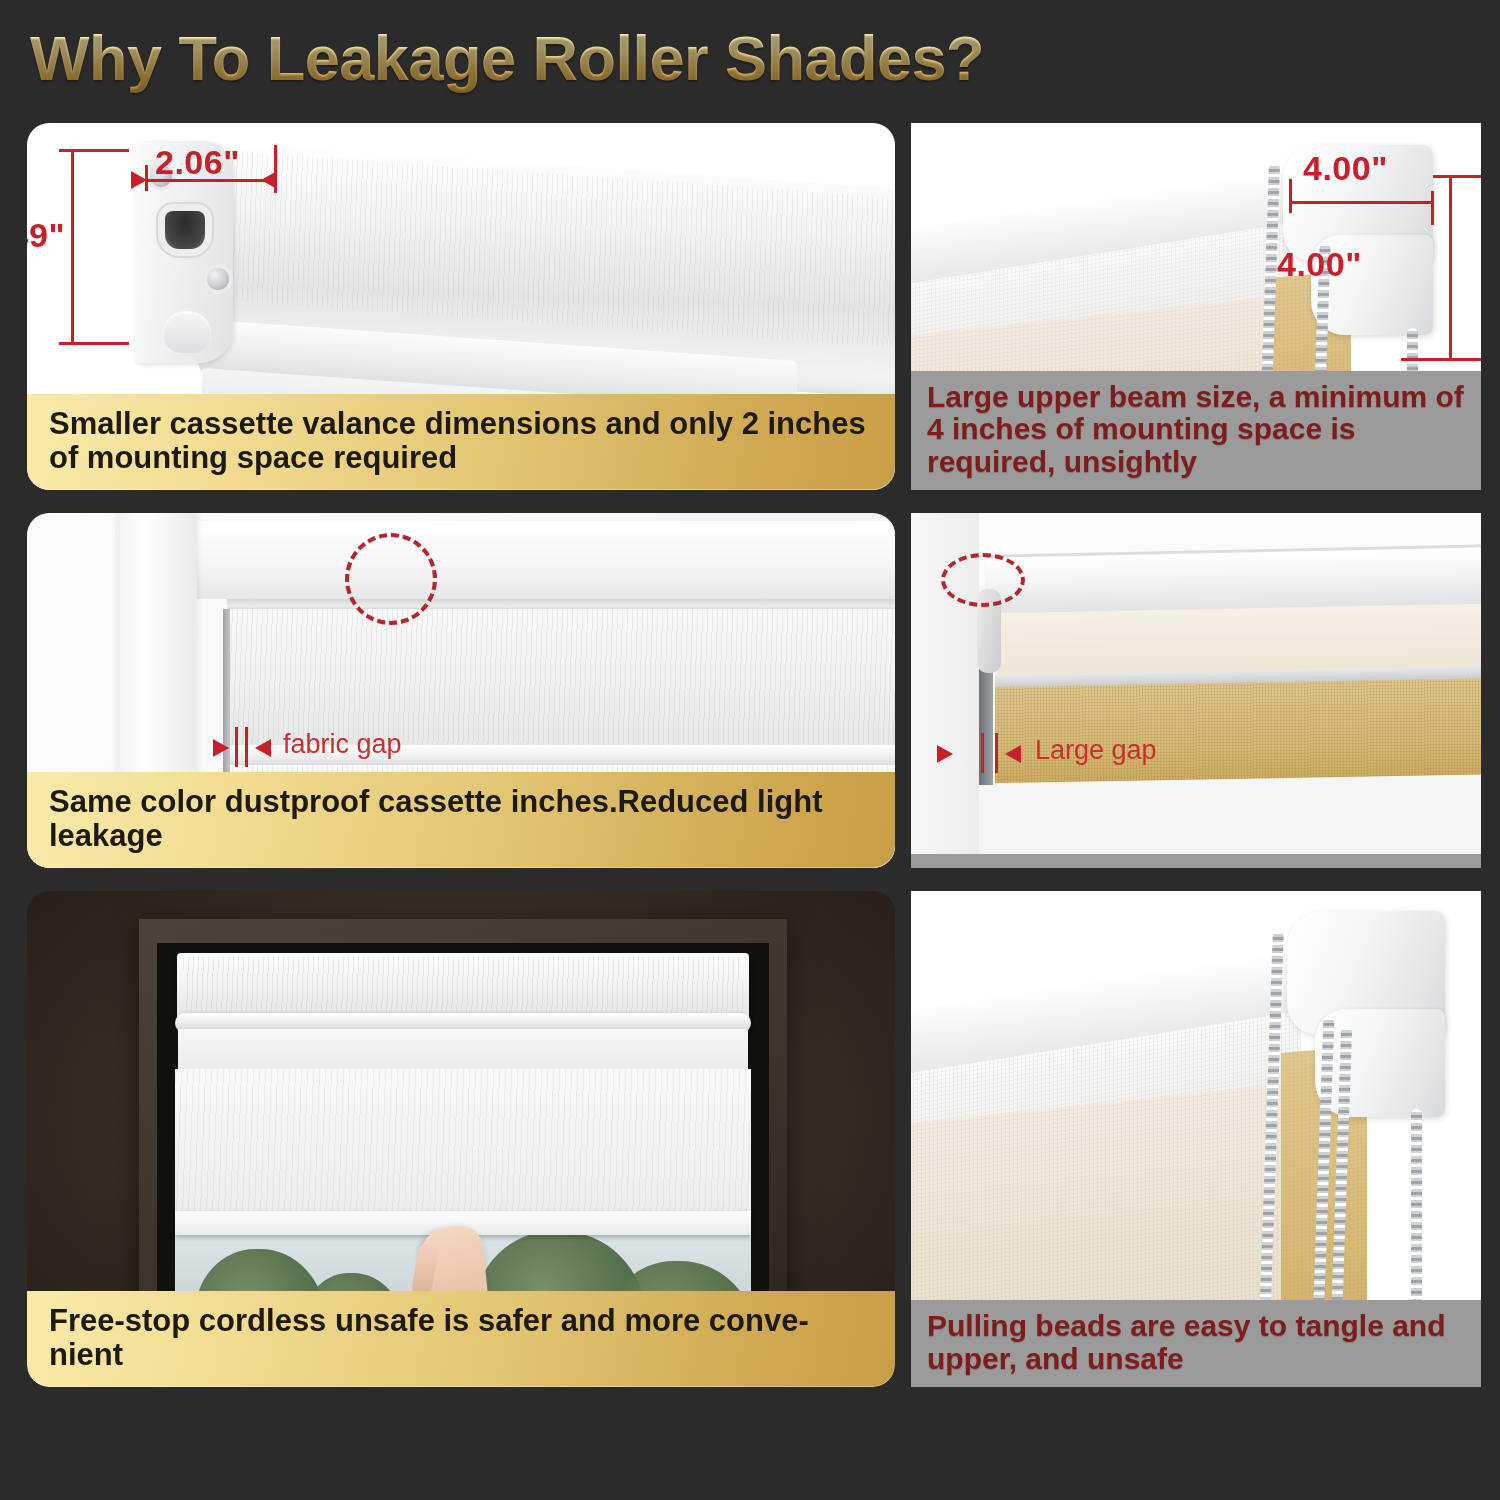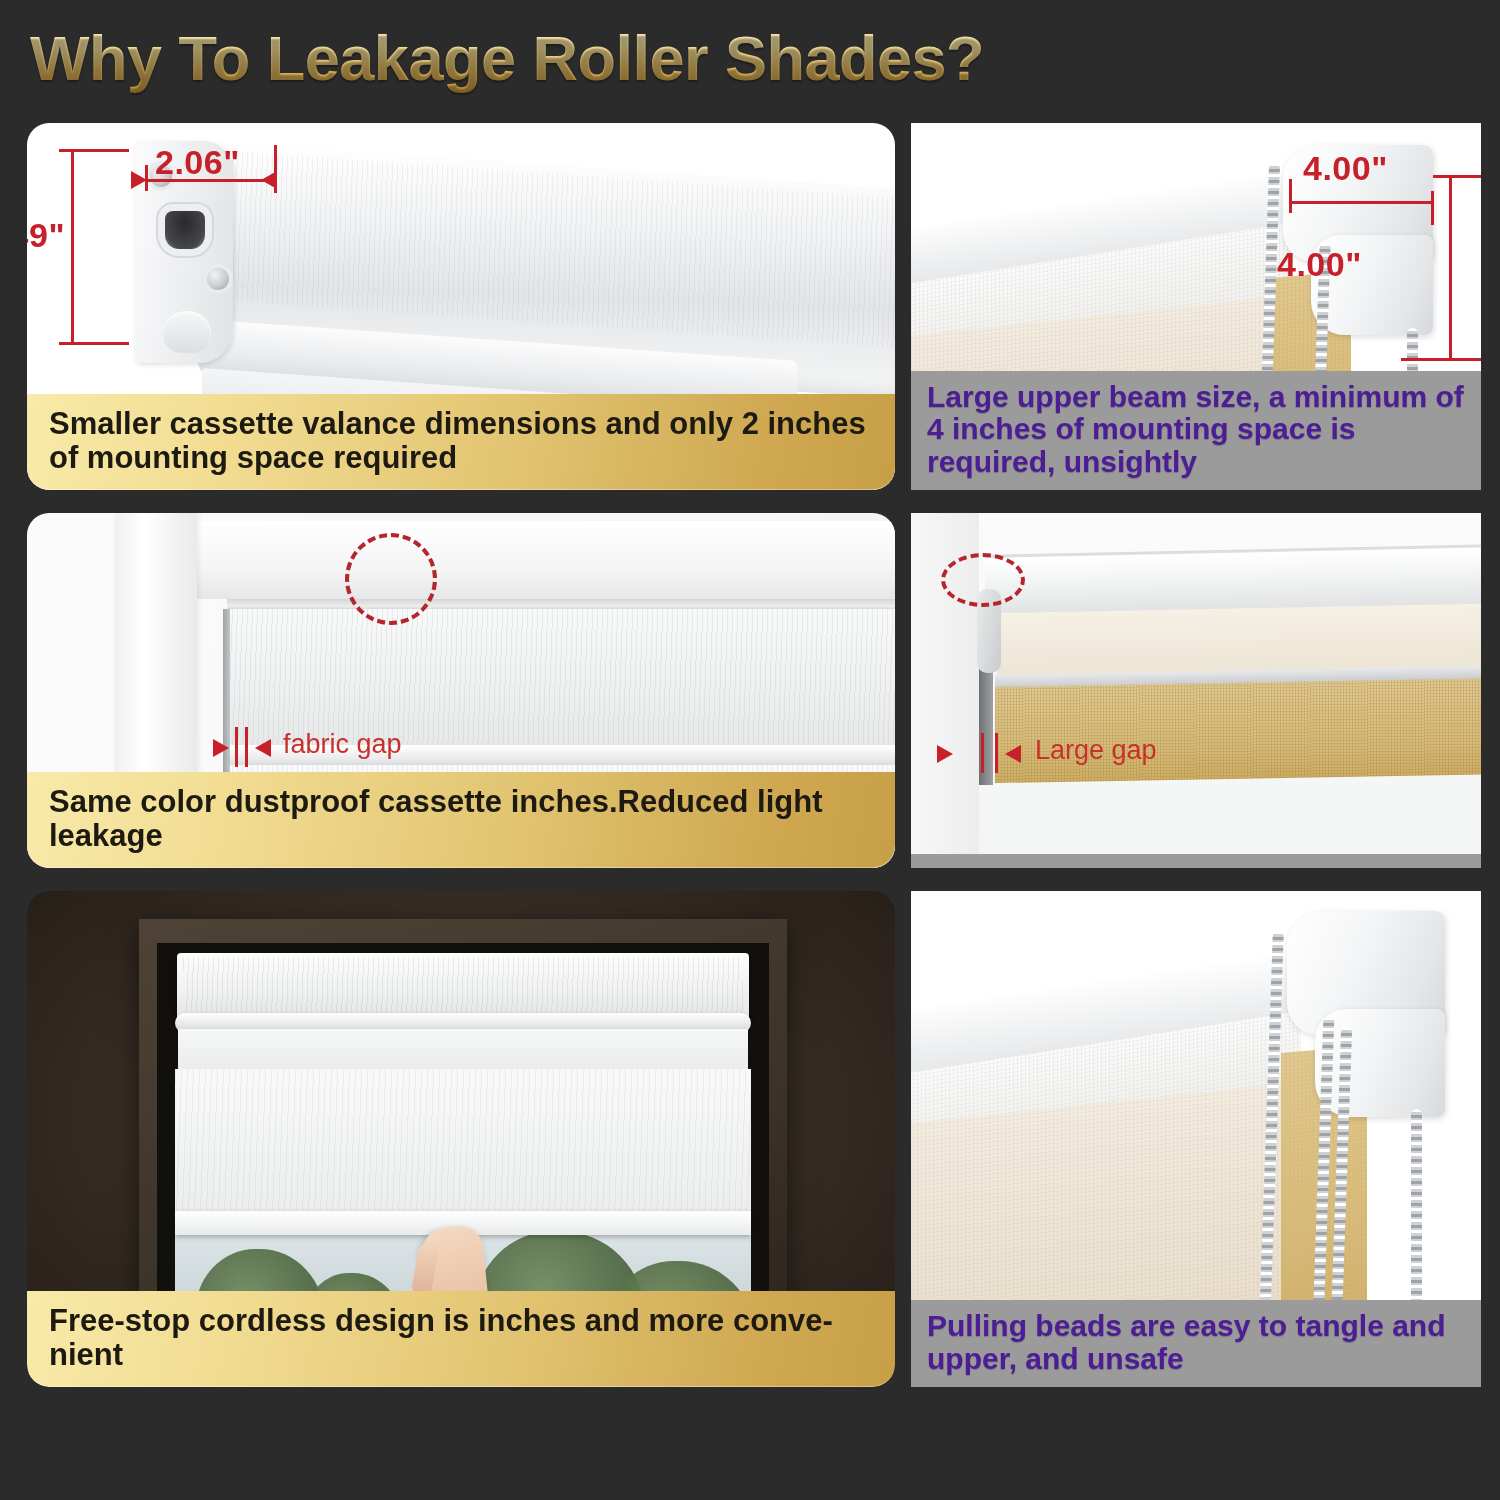--- a/index.html
+++ b/index.html
@@ -49,21 +49,21 @@
     font-weight:bold; line-height:1.08;
     z-index:8;
   }
   .cap-gold {
     background:linear-gradient(100deg,#f8eaa9 0%,#f2dd93 22%,#e2c572 55%,#cfa851 85%,#c79f46 100%);
     color:#1d1a12; font-size:31px;
     border-bottom-left-radius:22px; border-bottom-right-radius:22px;
     box-shadow:0 -1px 0 rgba(255,255,255,.35) inset;
   }
   .cap-gray {
-    background:#9b9b9b; color:#4c1d95; font-size:30px;
+    background:#9b9b9b; color:#7f1d1d; font-size:30px;
     padding:10px 16px 12px 16px;
     text-shadow:0 1px 1px rgba(0,0,0,.22);
   }
 
   
   .ann { position:absolute; color:#c8202a; font-weight:bold; z-index:9; white-space:nowrap; }
   .dim-num { font-size:34px; letter-spacing:0.5px; }
   .gap-label { font-size:27px; font-weight:normal; color:#c8302c; }
   .rline { position:absolute; background:#c8202a; z-index:9; }
   .rline.h { height:3px; }
@@ -428,21 +428,21 @@
     <div class="tree" style="left:430px; top:40px;  width:150px; height:150px;"></div>
   </div>
   <div class="shade-head"></div>
   <div class="shade-rail"></div>
   <div class="shade-sub"></div>
   <div class="shade-body"></div>
   <div class="shade-bottom"></div>
   <div class="hand"></div>
   <div class="thumb"></div>
 
-  <div class="cap cap-gold">Free-stop cordless design is inches and more conve-nient</div>
+  <div class="cap cap-gold">Free-stop cordless unsafe is safer and more conve-nient</div>
 </div>
 
 <div class="panel right r3 colR" id="p6">
   <div class="rr-scene">
     <div class="rr-tube" style="left:-30px; top:58px; width:420px; height:86px; transform:skewY(-9deg); transform-origin:right top;"></div>
     <div class="fabric-white weave" style="left:-30px; top:120px; width:420px; height:96px; transform:skewY(-9deg); transform-origin:right top;"></div>
     <div class="fabric-beige weave" style="left:-30px; top:190px; width:430px; height:300px; transform:skewY(-6deg); transform-origin:right top;"></div>
     <div class="fabric-tan weave" style="left:370px; top:162px; width:86px; height:310px; transform:skewY(-5deg); transform-origin:left top;"></div>
     <div class="bracket" style="left:376px; top:20px; width:158px; height:124px; border-radius:36px 10px 8px 32px;"></div>
     <div class="bracket" style="left:404px; top:118px; width:130px; height:108px; border-radius:32px 8px 8px 36px;"></div>

